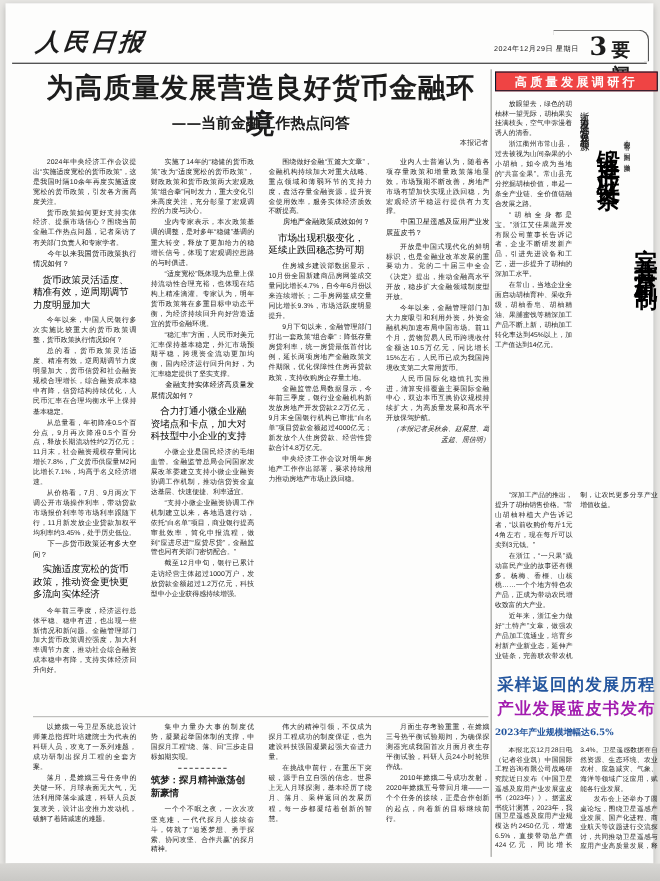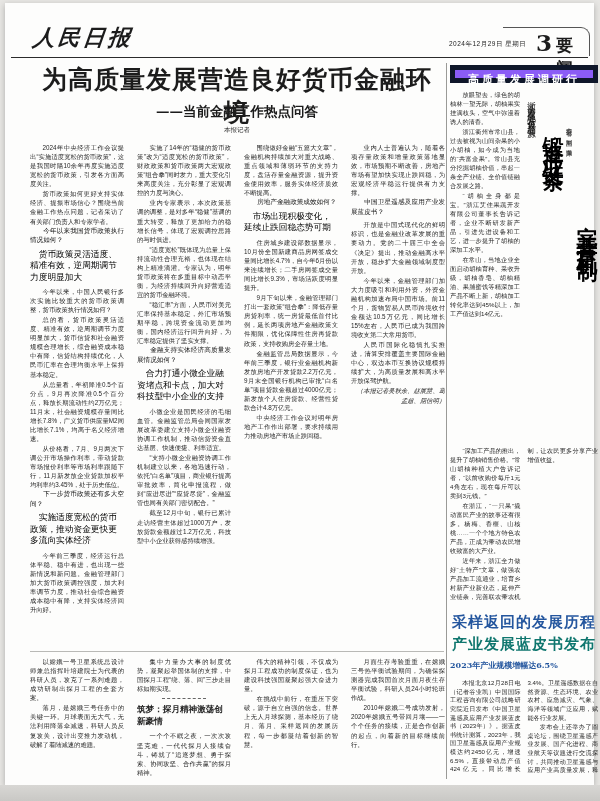--- a/index.html
+++ b/index.html
@@ -9,46 +9,46 @@
   
   .masthead{left:28px;top:20px;font-family:"DejaVu Serif",serif;font-weight:bold;font-style:italic;font-size:22px;letter-spacing:3px;transform:skewX(-6deg);}
   .corner{left:498px;top:24px;width:86px;height:28px;border-top:1px solid #555;border-right:1px solid #555;border-top-right-radius:9px;}
   .dateline{left:444px;top:37px;width:86px;font-size:6.5px;color:#222;letter-spacing:.5px;}
   .pageno{left:531px;top:26px;font-family:"DejaVu Serif",serif;font-size:23px;font-weight:bold;}
   .section{left:551px;top:31px;font-size:17px;font-weight:bold;letter-spacing:3px;}
   .headrule{left:6px;top:54px;width:577px;border-top:1.4px solid #2b2b2b;}
   
   .h1{left:25px;top:60px;width:414px;text-align:center;font-size:25px;font-weight:900;letter-spacing:1px;}
   .h2{left:25px;top:100px;width:414px;text-align:center;font-family:"DejaVu Serif",serif;font-size:13.5px;font-weight:bold;}
-  .byline{left:25px;top:123px;width:414px;text-align:center;font-family:"DejaVu Serif",serif;font-size:6.5px;color:#333;}
+  .byline{left:25px;top:123px;width:414px;text-align:right;font-family:"DejaVu Serif",serif;font-size:6.5px;color:#333;}
   
   .col{position:absolute;width:94px;overflow:hidden;font-size:6.3px;line-height:1.44;text-align:justify;color:#262626;}
   .col p{margin:0 0 1px;text-indent:2em;}
   .col p.q{font-family:"DejaVu Serif",serif;font-size:6.6px;margin:0 0 3px;color:#111;}
   .col p.h{font-weight:normal;font-size:8.7px;line-height:1.32;text-indent:1em;margin:3px 0 4px;text-align:left;color:#000;}
   .col p.credit{text-indent:0;text-align:right;font-style:italic;}
   .col p.dashline{border-top:1px dashed #666;width:46%;margin:5px auto 5px;height:0;text-indent:0;}
   .col p.cross{font-weight:bold;font-size:8.6px;line-height:1.35;text-indent:0;margin:2px 0 4px;text-align:left;}
   .botrule{left:25px;top:648px;width:414px;border-top:1px solid #b9b9b6;}
   .vrule{left:441px;top:60px;width:0;height:716px;border-left:1px solid #9a9a97;}
   
-  .banner{left:445px;top:62px;width:148px;height:18px;line-height:18px;background:#8b5cf6;border:5px solid #0f172a;box-sizing:border-box;color:#fff;font-weight:bold;font-size:11px;letter-spacing:3px;text-align:center;}
+  .banner{left:445px;top:62px;width:148px;height:18px;line-height:18px;background:#ef4444;border:1px solid #0f172a;box-sizing:border-box;color:#fff;font-weight:bold;font-size:11px;letter-spacing:3px;text-align:center;}
   .sb-intro{left:445px;top:88px;width:70px;height:346px;overflow:hidden;font-size:6.2px;line-height:1.45;text-align:justify;color:#262626;}
   .sb-intro p{margin:0 0 1px;text-indent:2em;}
   .vtext{writing-mode:vertical-rl;text-orientation:upright;}
   .kicker{left:521px;top:92px;height:210px;font-size:8.5px;letter-spacing:2px;color:#111;}
   .bighead{font-family:"DejaVu Serif",serif;font-weight:bold;font-size:21px;letter-spacing:7px;color:#000;}
   .bh1{left:534px;top:116px;height:310px;}
   .bh2{left:568px;top:206px;height:310px;}
   .sb-byline{left:559px;top:120px;height:170px;font-size:6px;color:#333;letter-spacing:1px;}
   .sb-body{left:445px;top:444px;width:148px;height:158px;overflow:hidden;font-size:6.2px;line-height:1.45;column-count:2;column-gap:7px;column-fill:auto;text-align:justify;color:#262626;}
   .sb-body p{margin:0 0 1px;text-indent:2em;}
   
   .bb-t1{left:445px;top:610px;width:148px;text-align:center;font-size:15px;font-weight:900;color:#24569e;letter-spacing:1px;}
-  .bb-t2{left:445px;top:632px;width:148px;text-align:center;font-size:15px;font-weight:900;color:#0f766e;letter-spacing:1px;}
+  .bb-t2{left:445px;top:632px;width:148px;text-align:center;font-size:15px;font-weight:900;color:#a21caf;letter-spacing:1px;}
   .bb-sub{left:445px;top:657px;width:148px;font-family:"DejaVu Serif",serif;font-size:8px;font-weight:bold;color:#24569e;}
   .bb-body{left:445px;top:676px;width:148px;height:100px;overflow:hidden;font-size:6.1px;line-height:1.42;column-count:2;column-gap:7px;column-fill:auto;text-align:justify;color:#262626;}
   .bb-body p{margin:0 0 1px;text-indent:2em;}
   .footedge{position:absolute;left:0;top:785px;width:600px;height:16px;background:linear-gradient(#d8d7d4,#c9c8c5);}
 </style>
 </head>
 <body>
 
 <div class="page">
 

